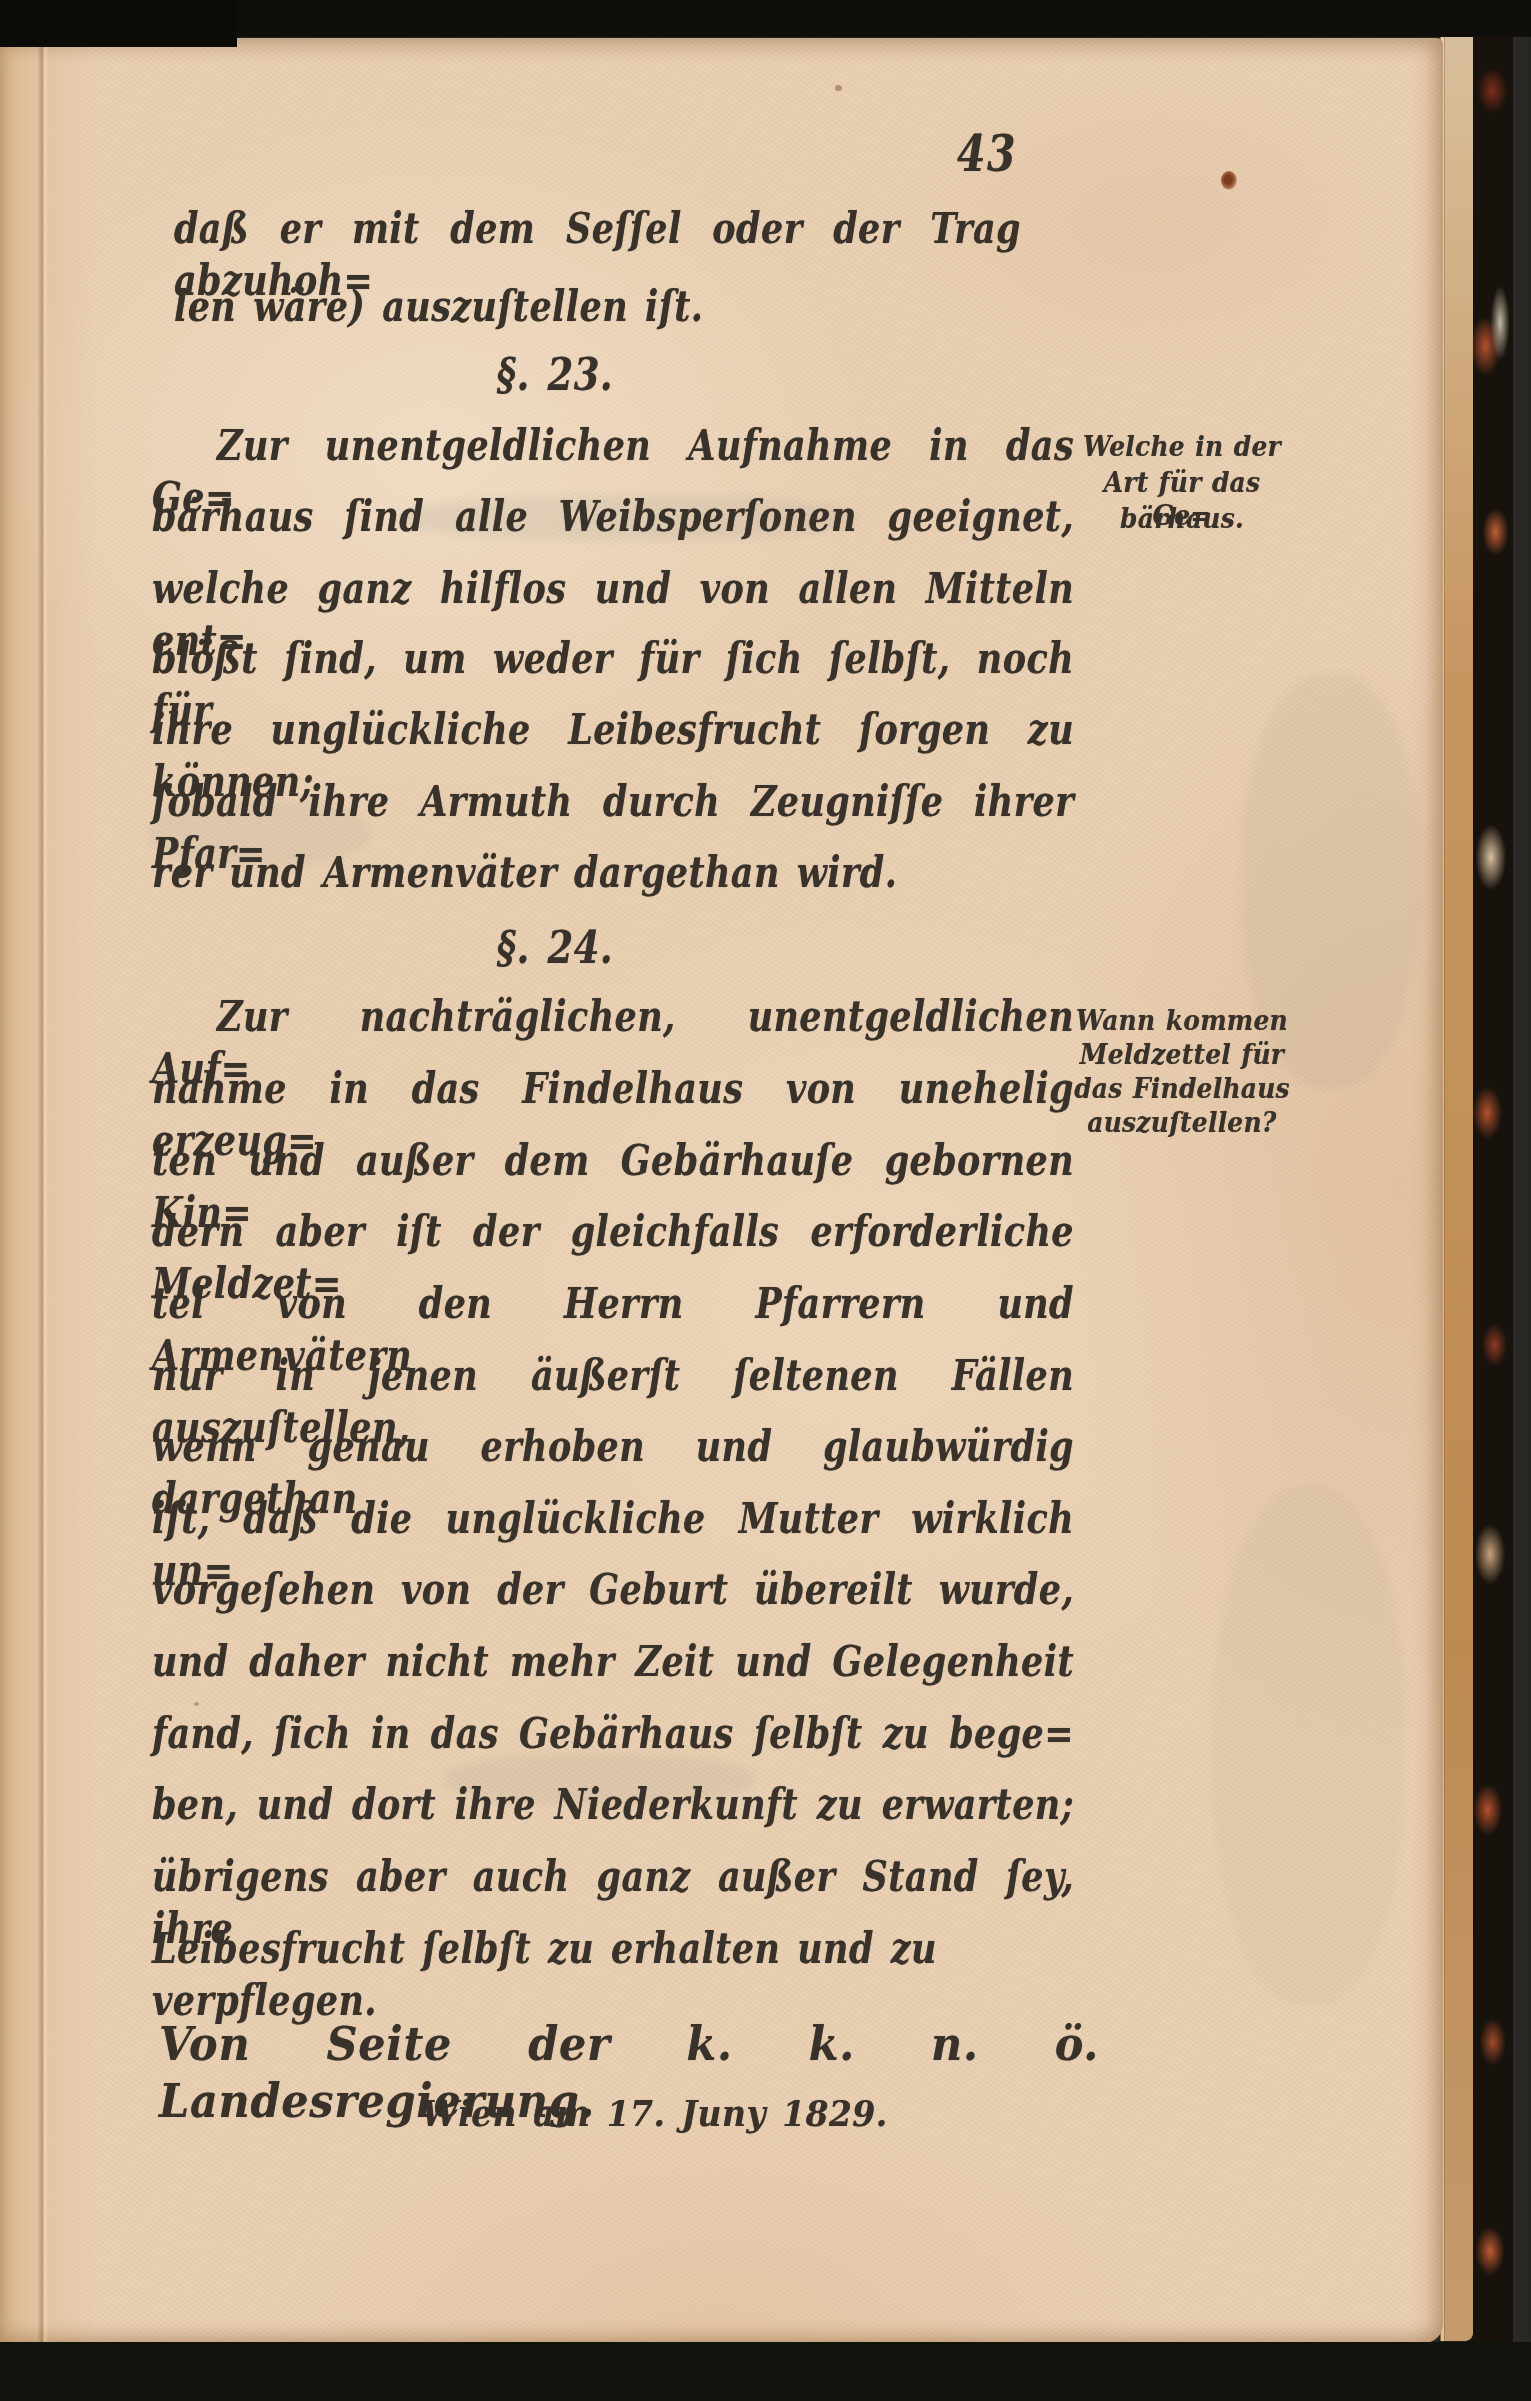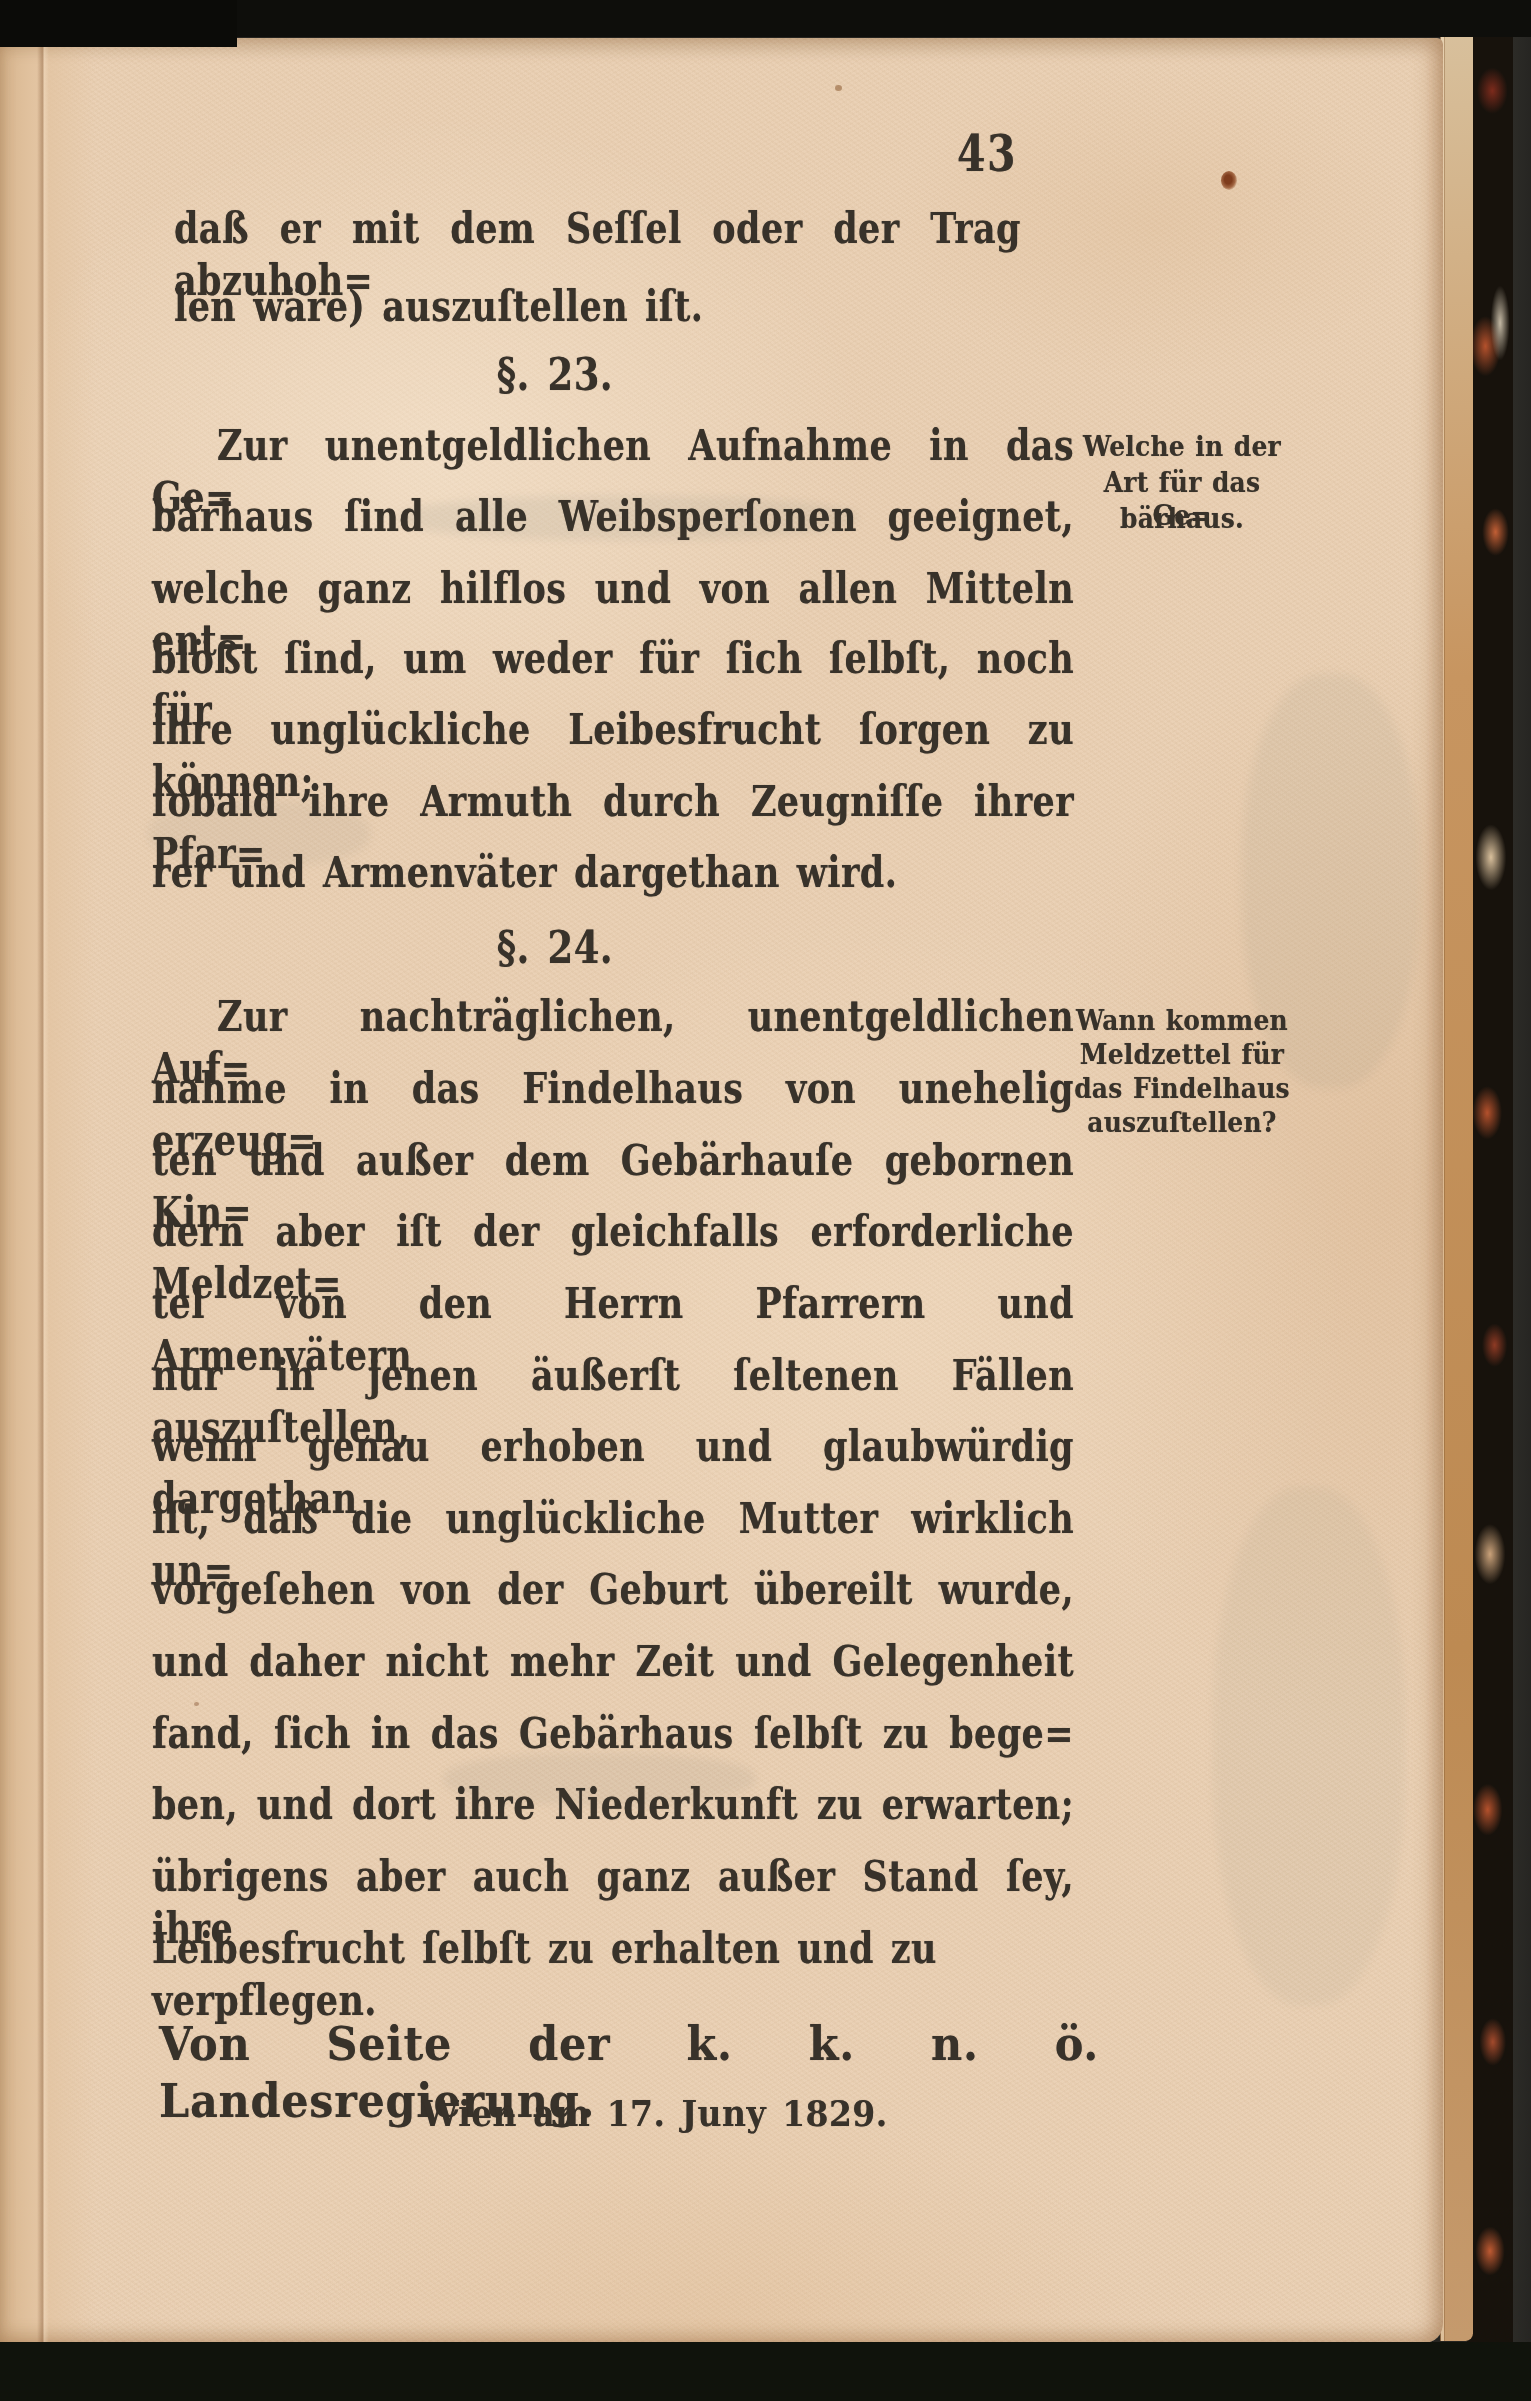--- a/index.html
+++ b/index.html
@@ -2,21 +2,21 @@
 <html style="font-size:12px"><head>
 <meta charset="utf-8">
 <style>
   html,body{margin:0;padding:0;}
   body{
     width:1532px;height:2401px;
     background:#262420;
     overflow:hidden;
     font-family:"DejaVu Serif","Liberation Serif",serif;
   }
-  .scan{position:relative;width:1532px;height:1809px;}
+  .scan{position:relative;width:1532px;height:1809px;font-style:italic;}
 
   
   .bg-right{position:absolute;left:1501px;top:0;width:31px;height:2401px;
     background:linear-gradient(90deg,#24221e,#2c2b27 40%,#262522);}
 
   
   .cover{position:absolute;left:1467px;top:21px;width:46px;height:2323px;
     background-color:#17120c;border-radius:2.2px;
     background-image:
       radial-gradient(ellipse 22px 33px at 55% 3%, #7d2b1c, transparent 70%),

